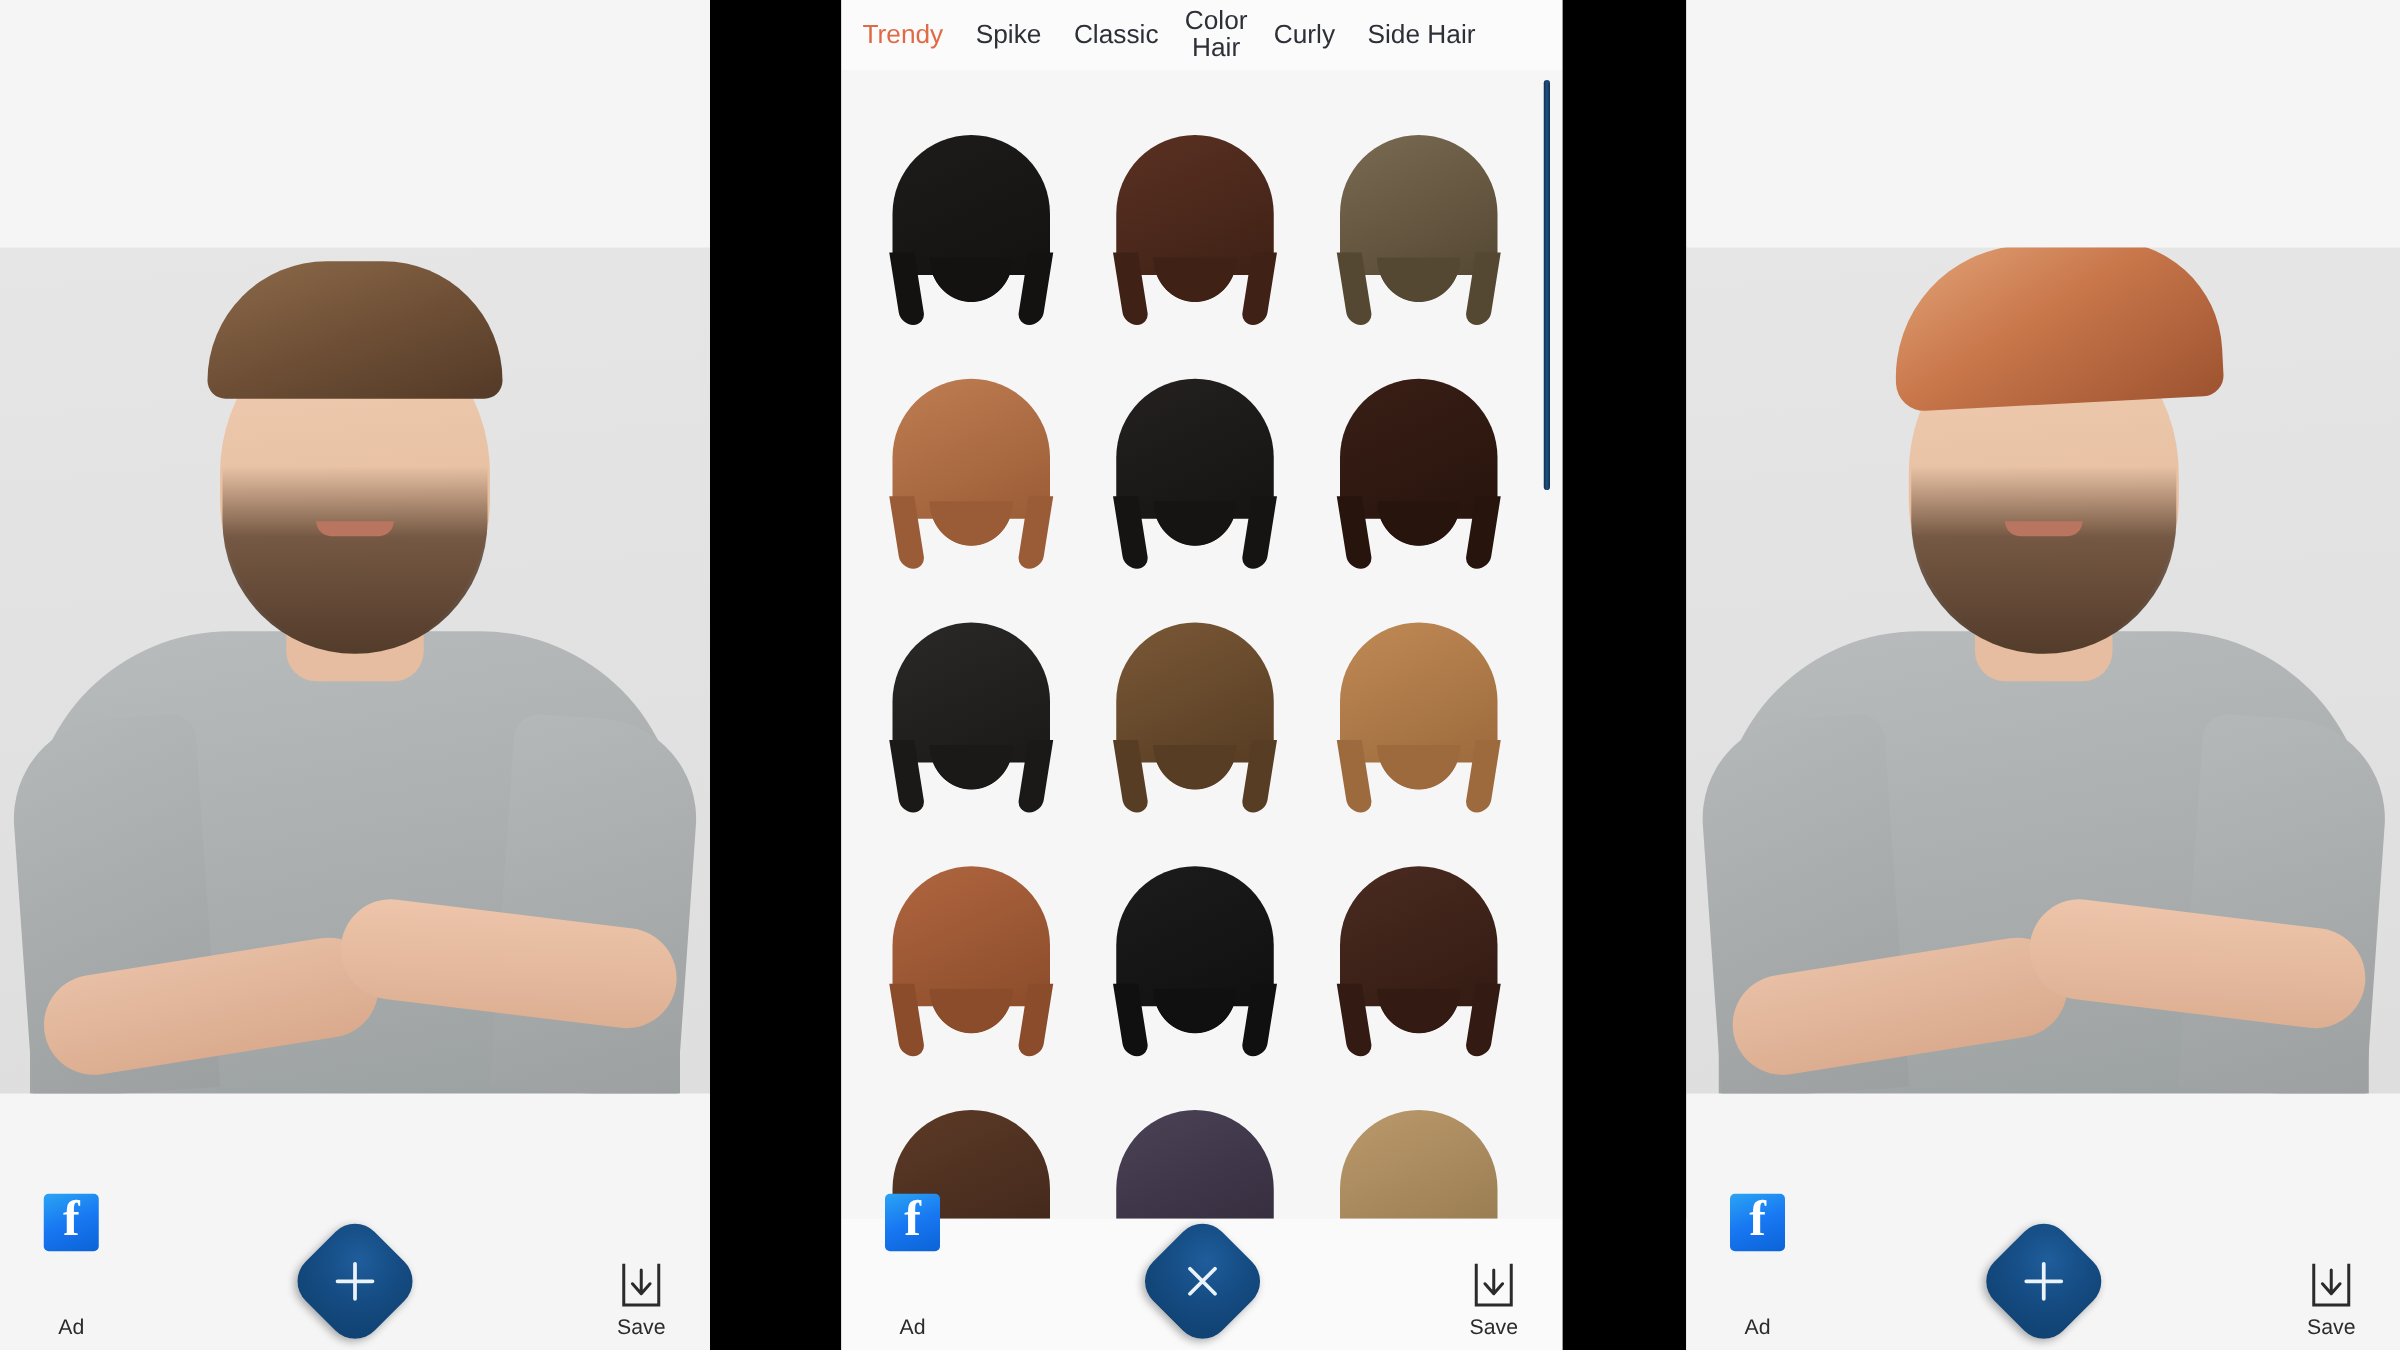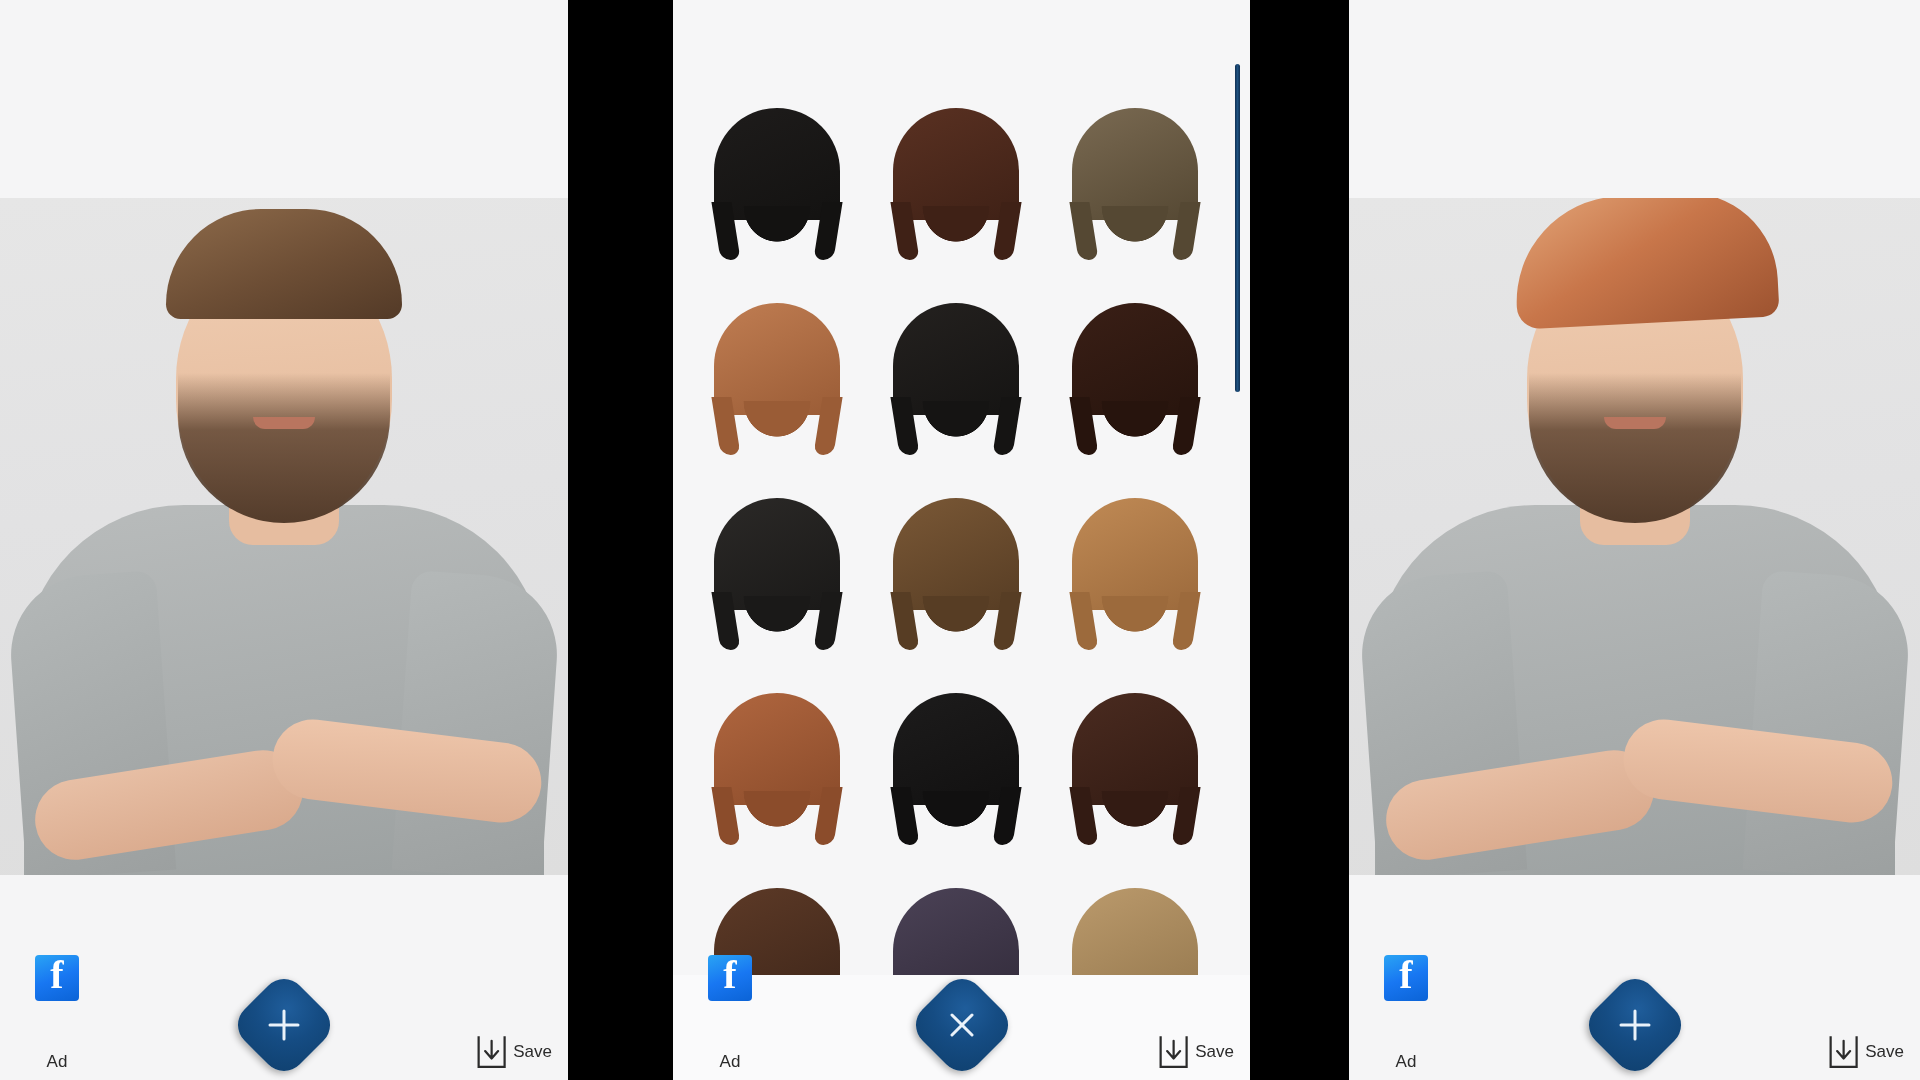--- a/index.html
+++ b/index.html
@@ -61,21 +61,21 @@
   .ad-btn{ position:absolute; left:18px; bottom:8px; width:78px;
            display:flex; flex-direction:column; align-items:center; gap:3px; }
   .fb-icon{ width:44px; height:46px; border-radius:4px;
             background:linear-gradient(160deg,#2aa4f4 0%,#1877f2 50%,#0b63d6 100%);
             position:relative; }
   .fb-icon::after{ content:"f"; position:absolute; left:0; right:0; top:-4px;
             font-family:"Liberation Serif", serif; font-weight:bold; font-size:40px;
             color:#fff; text-align:center; }
   .ad-label{ font-size:17px; color:#2b2b2b;margin-top:48px; }
   .save-btn{ position:absolute; right:16px; bottom:8px; width:78px;
-             display:flex; align-items:center; gap:4px; }
+             display:flex; flex-direction:column; align-items:center; gap:4px; }
   .save-icon{ width:38px; height:40px; position:relative; }
   .save-label{ font-size:17px; color:#2b2b2b; }
   .fab{ position:absolute; left:50%; transform:translateX(-50%); bottom:16px;
         width:78px; height:78px; border-radius:22px;
         background:radial-gradient(circle at 38% 32%,#1f5d9b 0%,#154c83 45%,#0f3f6d 100%);
         transform:translateX(-50%) rotate(45deg);
         box-shadow:0 3px 7px rgba(0,0,0,.32);
         display:flex; align-items:center; justify-content:center; }
   .fab-glyph{ transform:rotate(-45deg); }
 
@@ -158,20 +158,28 @@
         </svg>
         <div class="save-label">Save</div>
       </div>
     </div>
   </div>
 
   <div class="gap"></div>
 
   <div class="panel mid">
 
+    <div class="tabs" id="tabs">
+        <div class="tab active">Trendy</div>
+        <div class="tab">Spike</div>
+        <div class="tab">Classic</div>
+        <div class="tab two-line">Color<br>Hair</div>
+        <div class="tab">Curly</div>
+        <div class="tab">Side Hair</div>
+      </div>
 
     <div class="grid-wrap">
       <div class="grid" id="grid">
           <div class="cell">
             <div class="wig" style="--c: linear-gradient(155deg,#1e1c1b 0%,#131211 100%); --c2: #131211;">
               <div class="sideL"></div>
               <div class="sideR"></div>
             </div>
           </div>
           <div class="cell">

